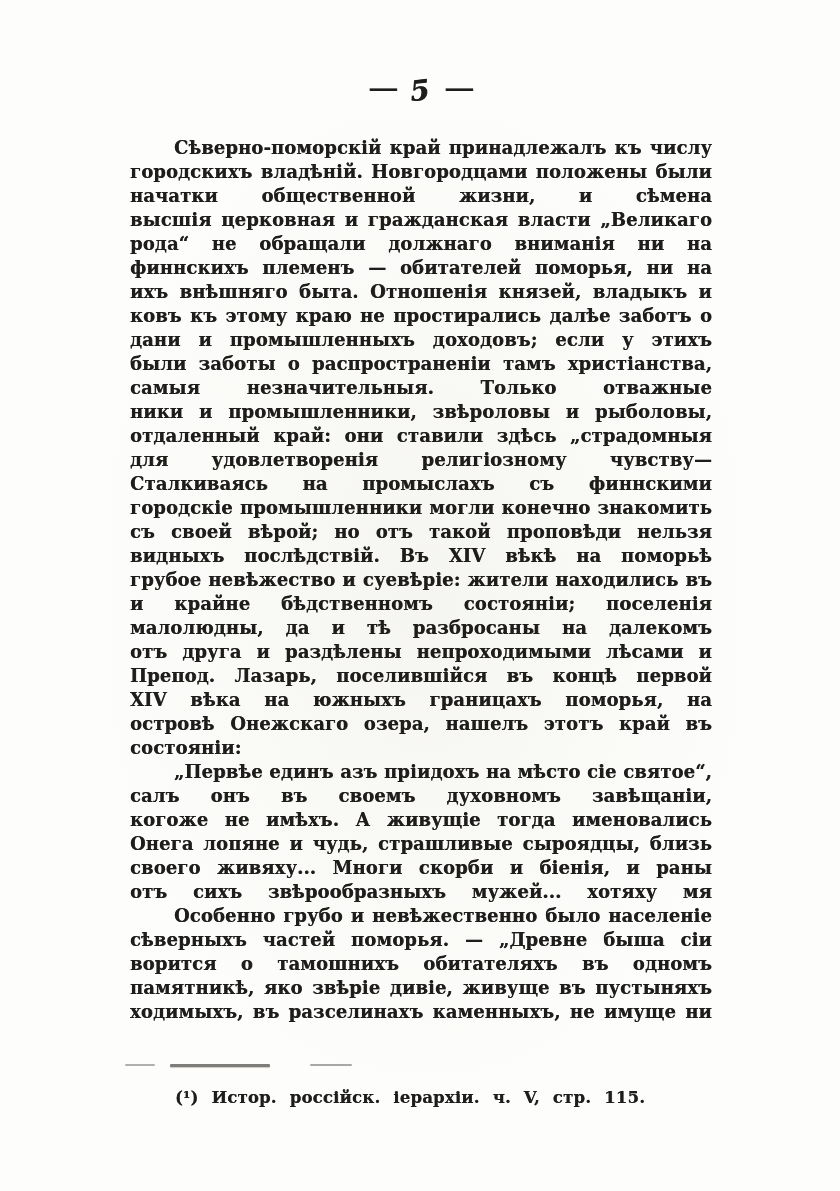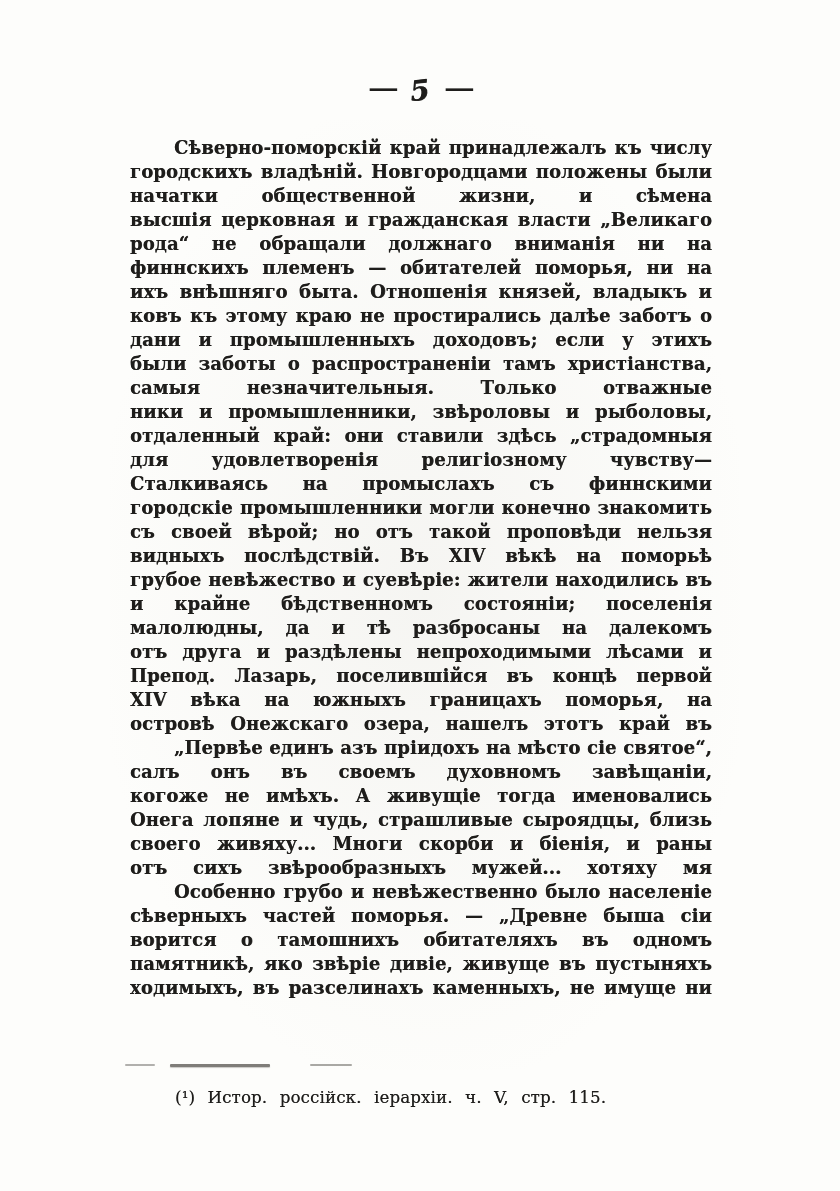--- a/index.html
+++ b/index.html
@@ -91,21 +91,21 @@
   }
   .footnote-sep .seg1 { left: 0;    width: 30px;  height: 2px; opacity: 0.45; }
   .footnote-sep .seg2 { left: 45px; width: 100px; height: 3px; opacity: 0.75; box-shadow: 0 1px 1px rgba(85,83,78,0.4); }
   .footnote-sep .seg3 { left: 185px; width: 42px; height: 2px; opacity: 0.5; }
 
   .footnote {
     position: absolute;
     top: 1088px;
     left: 175px;
     font-size: 16.5px;
-    font-weight: normal;
+    font-weight: bold;
     word-spacing: 7px;
     letter-spacing: 0.2px;
     text-shadow: 0.3px 0.3px 0.5px rgba(25,24,22,0.7);
   }
 </style>
 </head>
 <body>
 
 <div class="page" style="--page-bg: #fdfdfb; --ink: #1e1d1b;">
 
@@ -132,20 +132,21 @@
       <div class="line">городскіе промышленники могли конечно знакомить ихъ и</div>
       <div class="line">съ своей вѣрой; но отъ такой проповѣди нельзя ожидать</div>
       <div class="line">видныхъ послѣдствій. Въ XIV вѣкѣ на поморьѣ царило самое</div>
       <div class="line">грубое невѣжество и суевѣріе: жители находились въ дикомъ</div>
       <div class="line">и крайне бѣдственномъ состояніи; поселенія русскихъ были</div>
       <div class="line">малолюдны, да и тѣ разбросаны на далекомъ разстояніи другъ</div>
       <div class="line">отъ друга и раздѣлены непроходимыми лѣсами и тундрами.</div>
       <div class="line">Препод. Лазарь, поселившійся въ концѣ первой половины</div>
       <div class="line">XIV вѣка на южныхъ границахъ поморья, на Мурманскомъ</div>
       <div class="line">островѣ Онежскаго озера, нашелъ этотъ край въ такомъ</div>
+      <div class="line end">состояніи:</div>
       <div class="line indent">„Первѣе единъ азъ пріидохъ на мѣсто сіе святое“, пи-</div>
       <div class="line">салъ онъ въ своемъ духовномъ завѣщаніи, „живущаго ни-</div>
       <div class="line">когоже не имѣхъ. А живущіе тогда именовались около озера</div>
       <div class="line">Онега лопяне и чудь, страшливые сыроядцы, близь мѣста</div>
       <div class="line">своего живяху... Многи скорби и біенія, и раны претерпѣхъ</div>
       <div class="line">отъ сихъ звѣрообразныхъ мужей... хотяху мя сыроядцы убити</div>
       <div class="line indent">Особенно грубо и невѣжественно было населеніе самыхъ</div>
       <div class="line">сѣверныхъ частей поморья. — „Древне быша сіи родове, го-</div>
       <div class="line">ворится о тамошнихъ обитателяхъ въ одномъ старинномъ</div>
       <div class="line">памятникѣ, яко звѣріе дивіе, живуще въ пустыняхъ непро-</div>

